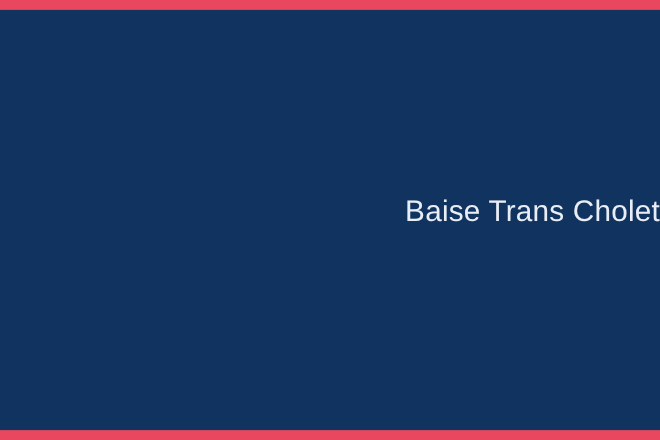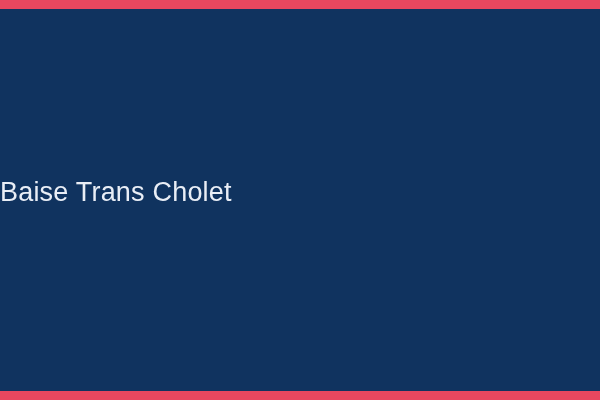--- a/index.html
+++ b/index.html
@@ -43,21 +43,21 @@
 
   
   .banner-body {
     position: absolute;
     left: 0;
     right: 0;
     top: 9px;
     bottom: 9px;
     display: flex;
     align-items: center;
-    justify-content: flex-start;
+    justify-content: flex-end;
   }
 
   .banner-title {
     margin: 0;
     padding: 0 0 16px 0;          
     font-family: "Liberation Sans", sans-serif;
     font-size: 27px;
     font-weight: 400;
     line-height: 1.2;
     letter-spacing: 0.2px;

